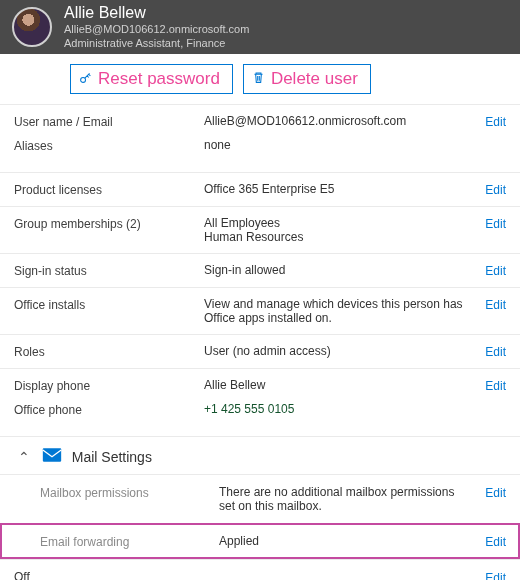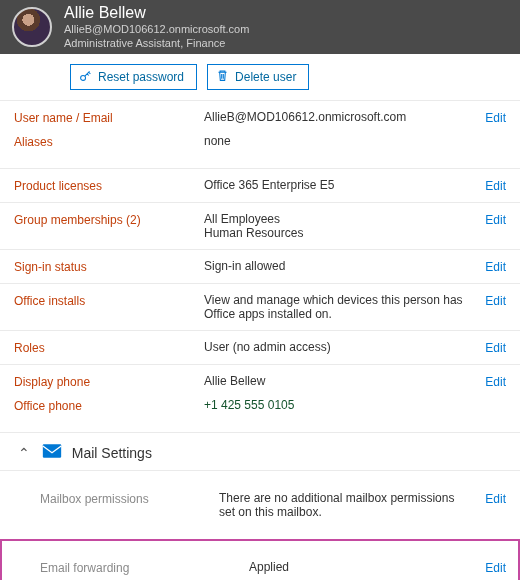--- a/index.html
+++ b/index.html
@@ -32,42 +32,42 @@
   .user-meta { display:flex; flex-direction:column; line-height:1.25; }
   .user-name { font-size: 16px; font-weight: 400; color:#fff; }
   .user-sub  { font-size: 11px; color: #d0d0d0; }
   .btnbar {
     padding: 10px 12px 10px 70px;
     display:flex; gap:10px;
     background:#fff;
   }
   .btn {
     border: 1px solid #0078d4;
-    color: #0369a1;
+    color: #ec4899;
     background: #fff;
-    font-size: 12px;
+    font-size: 17px;
     padding: 4px 12px 4px 8px;
     display:inline-flex;
     align-items:center;
     gap:6px;
     cursor:pointer;
   }
   .btn svg { width:13px; height:13px; }
   .row {
     display:flex;
     align-items:flex-start;
     padding: 9px 14px;
     border-top: 1px solid #eaeaea;
     font-size: 12px;
     min-height: 34px;
   }
   .row.no-border { border-top:none; }
   .label {
     width: 190px;
-    color: #c2410c;
+    color: #404040;
     flex-shrink:0;
     padding-top:1px;
   }
   .value {
     flex: 1;
     color: #333;
     padding-right: 8px;
   }
   .value .line { display:block; }
   .link { color: #14532d; cursor:pointer; }
@@ -84,25 +84,24 @@
     align-items:center;
     gap:10px;
     padding: 10px 14px 8px 18px;
     border-top: 1px solid #eaeaea;
     font-size: 14px;
     color:#333;
   }
   .mail-header svg.mail { width:20px; height:16px; }
   .mail-header .chev { color:#555; font-size:14px; margin-right:2px;}
   .subrows .label { padding-left: 26px; color:#8a8a8a; width:205px; }
-  .subrows .row { padding: 20px 14px; }
+  .subrows .row { padding: 10px 14px; }
   .highlight {
     outline: 2px solid #c44aa0;
     outline-offset: -2px;
-    gap: 30px;
   }
 </style>
 </head>
 <body>
 
 <div class="header">
   <div class="avatar"></div>
   <div class="user-meta">
     <span class="user-name">Allie Bellew</span>
     <span class="user-sub">AllieB@MOD106612.onmicrosoft.com</span>

